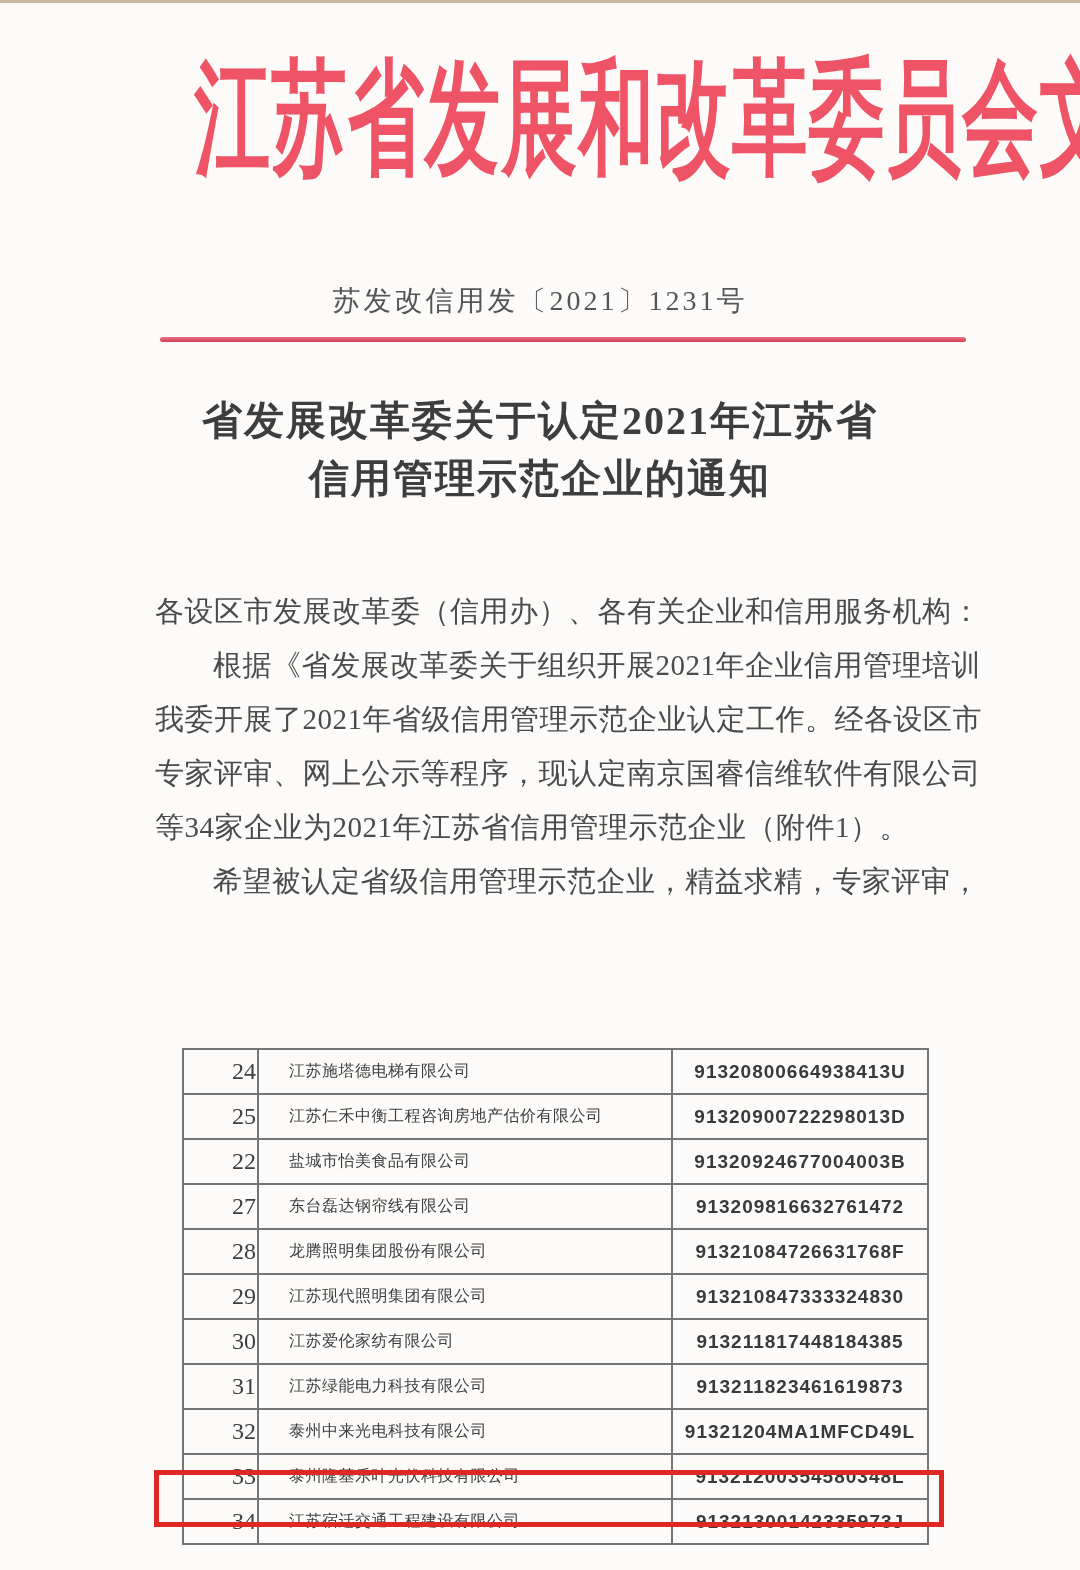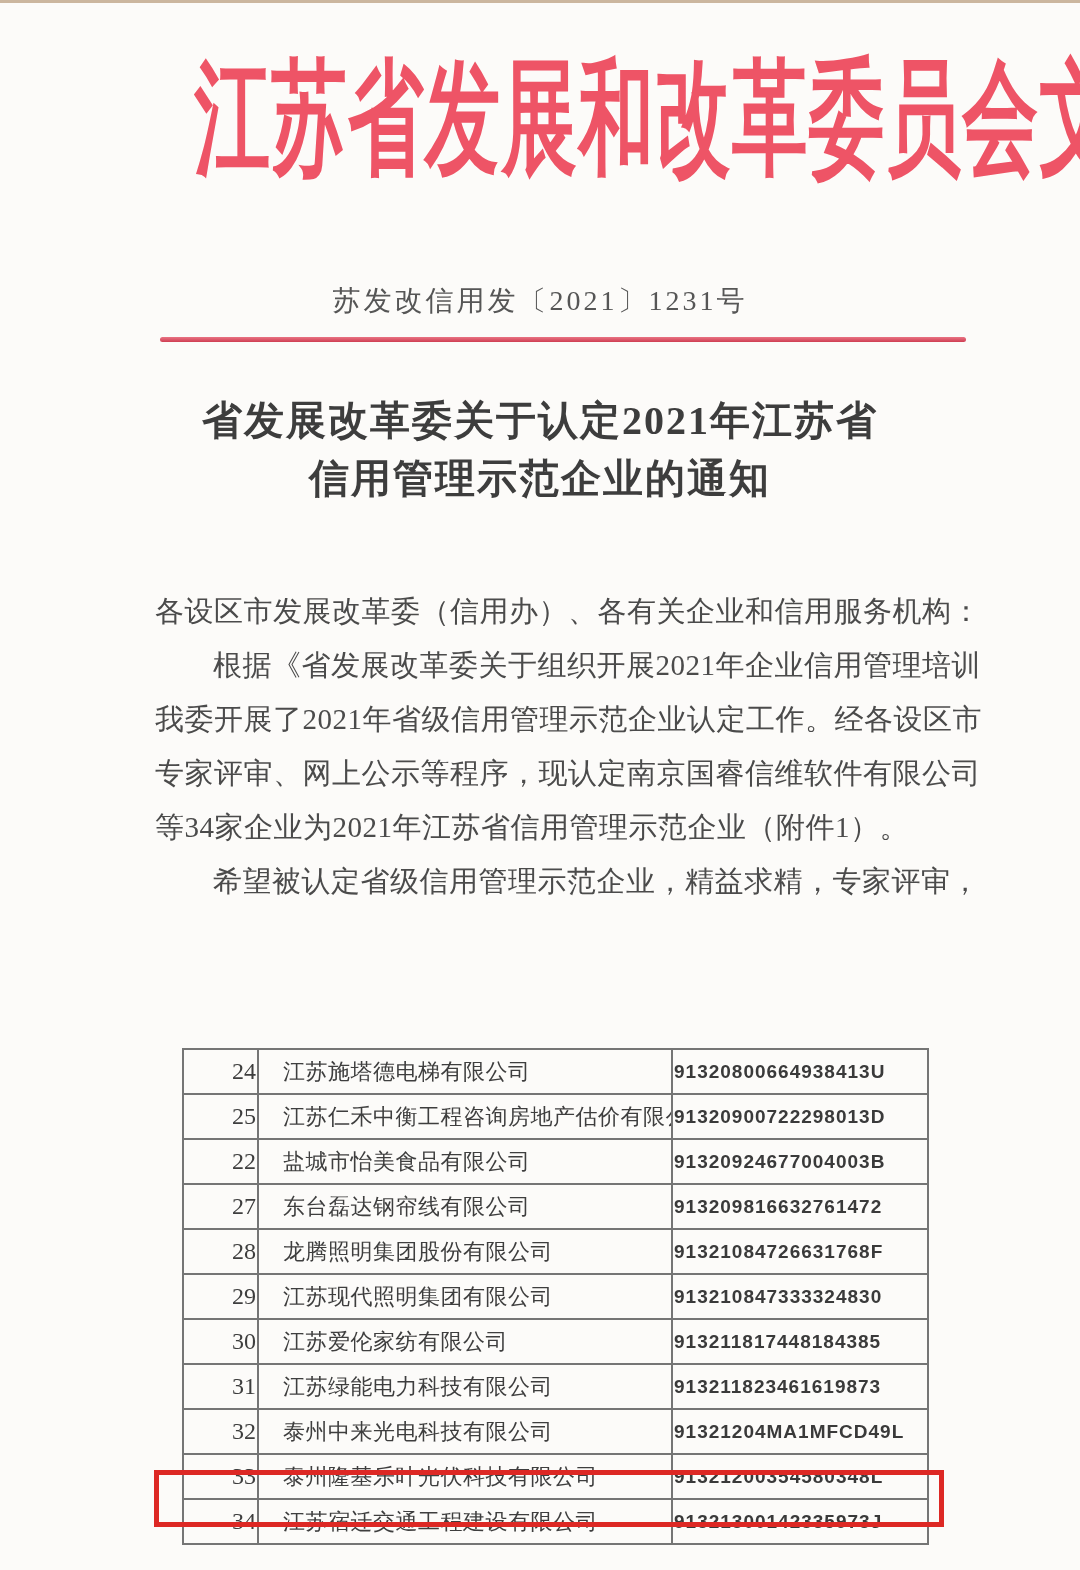--- a/index.html
+++ b/index.html
@@ -47,22 +47,23 @@
     border-collapse:collapse;table-layout:fixed;
     color:#3e3e3e;
   }
   .roster-table td{
     border:2px solid #757575;height:41px;overflow:hidden;white-space:nowrap;
   }
   .col-no{width:75px;}
   .col-name{width:414px;}
   .col-code{width:256px;}
   td.cell-no{text-align:right;font-size:24px;}
-  td.cell-name{font-size:22px;padding-left:24px;letter-spacing:.5px;}
+  td.cell-name{font-size:16px;padding-left:30px;letter-spacing:.5px;}
   td.cell-code{
+    text-align:center;
     font-family:"Liberation Sans", sans-serif;
     font-size:19px;font-weight:600;letter-spacing:1px;color:#3a3a3a;
   }
   .highlight-box{
     position:absolute;left:154px;top:1470px;width:790px;height:57px;
     border:5px solid #dd2824;box-sizing:border-box;
     pointer-events:none;
   }
 </style>
 </head>

